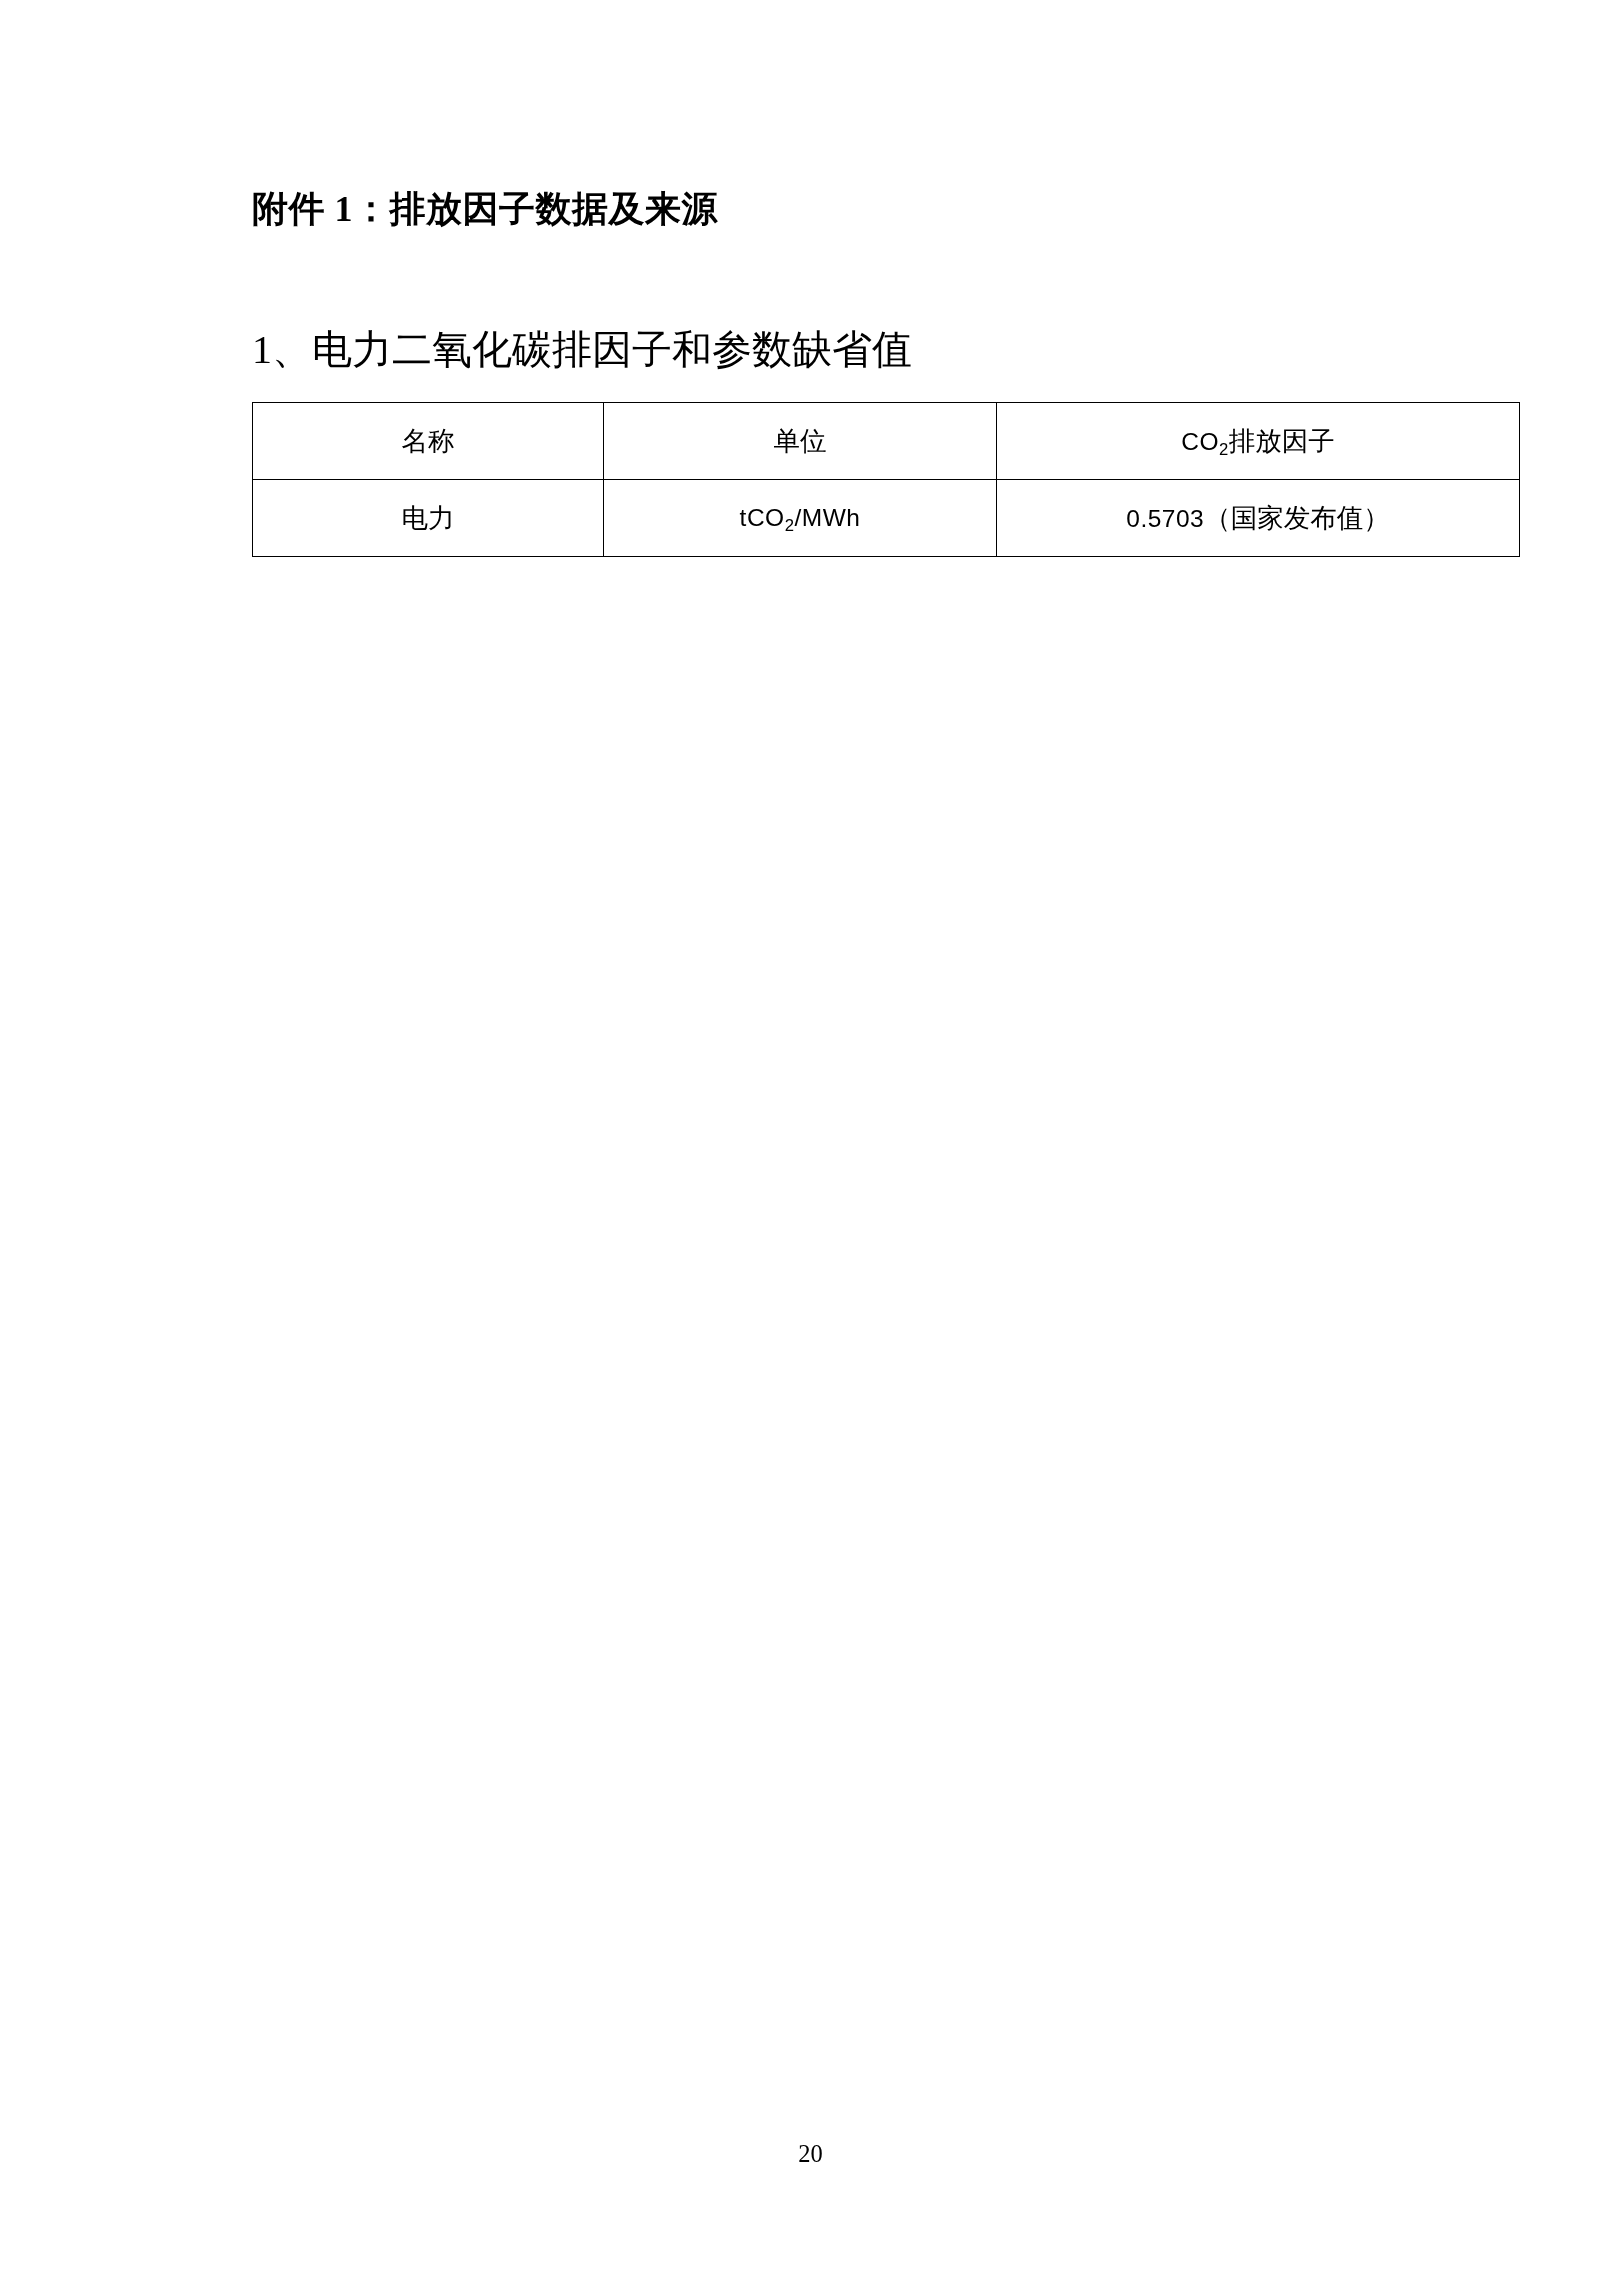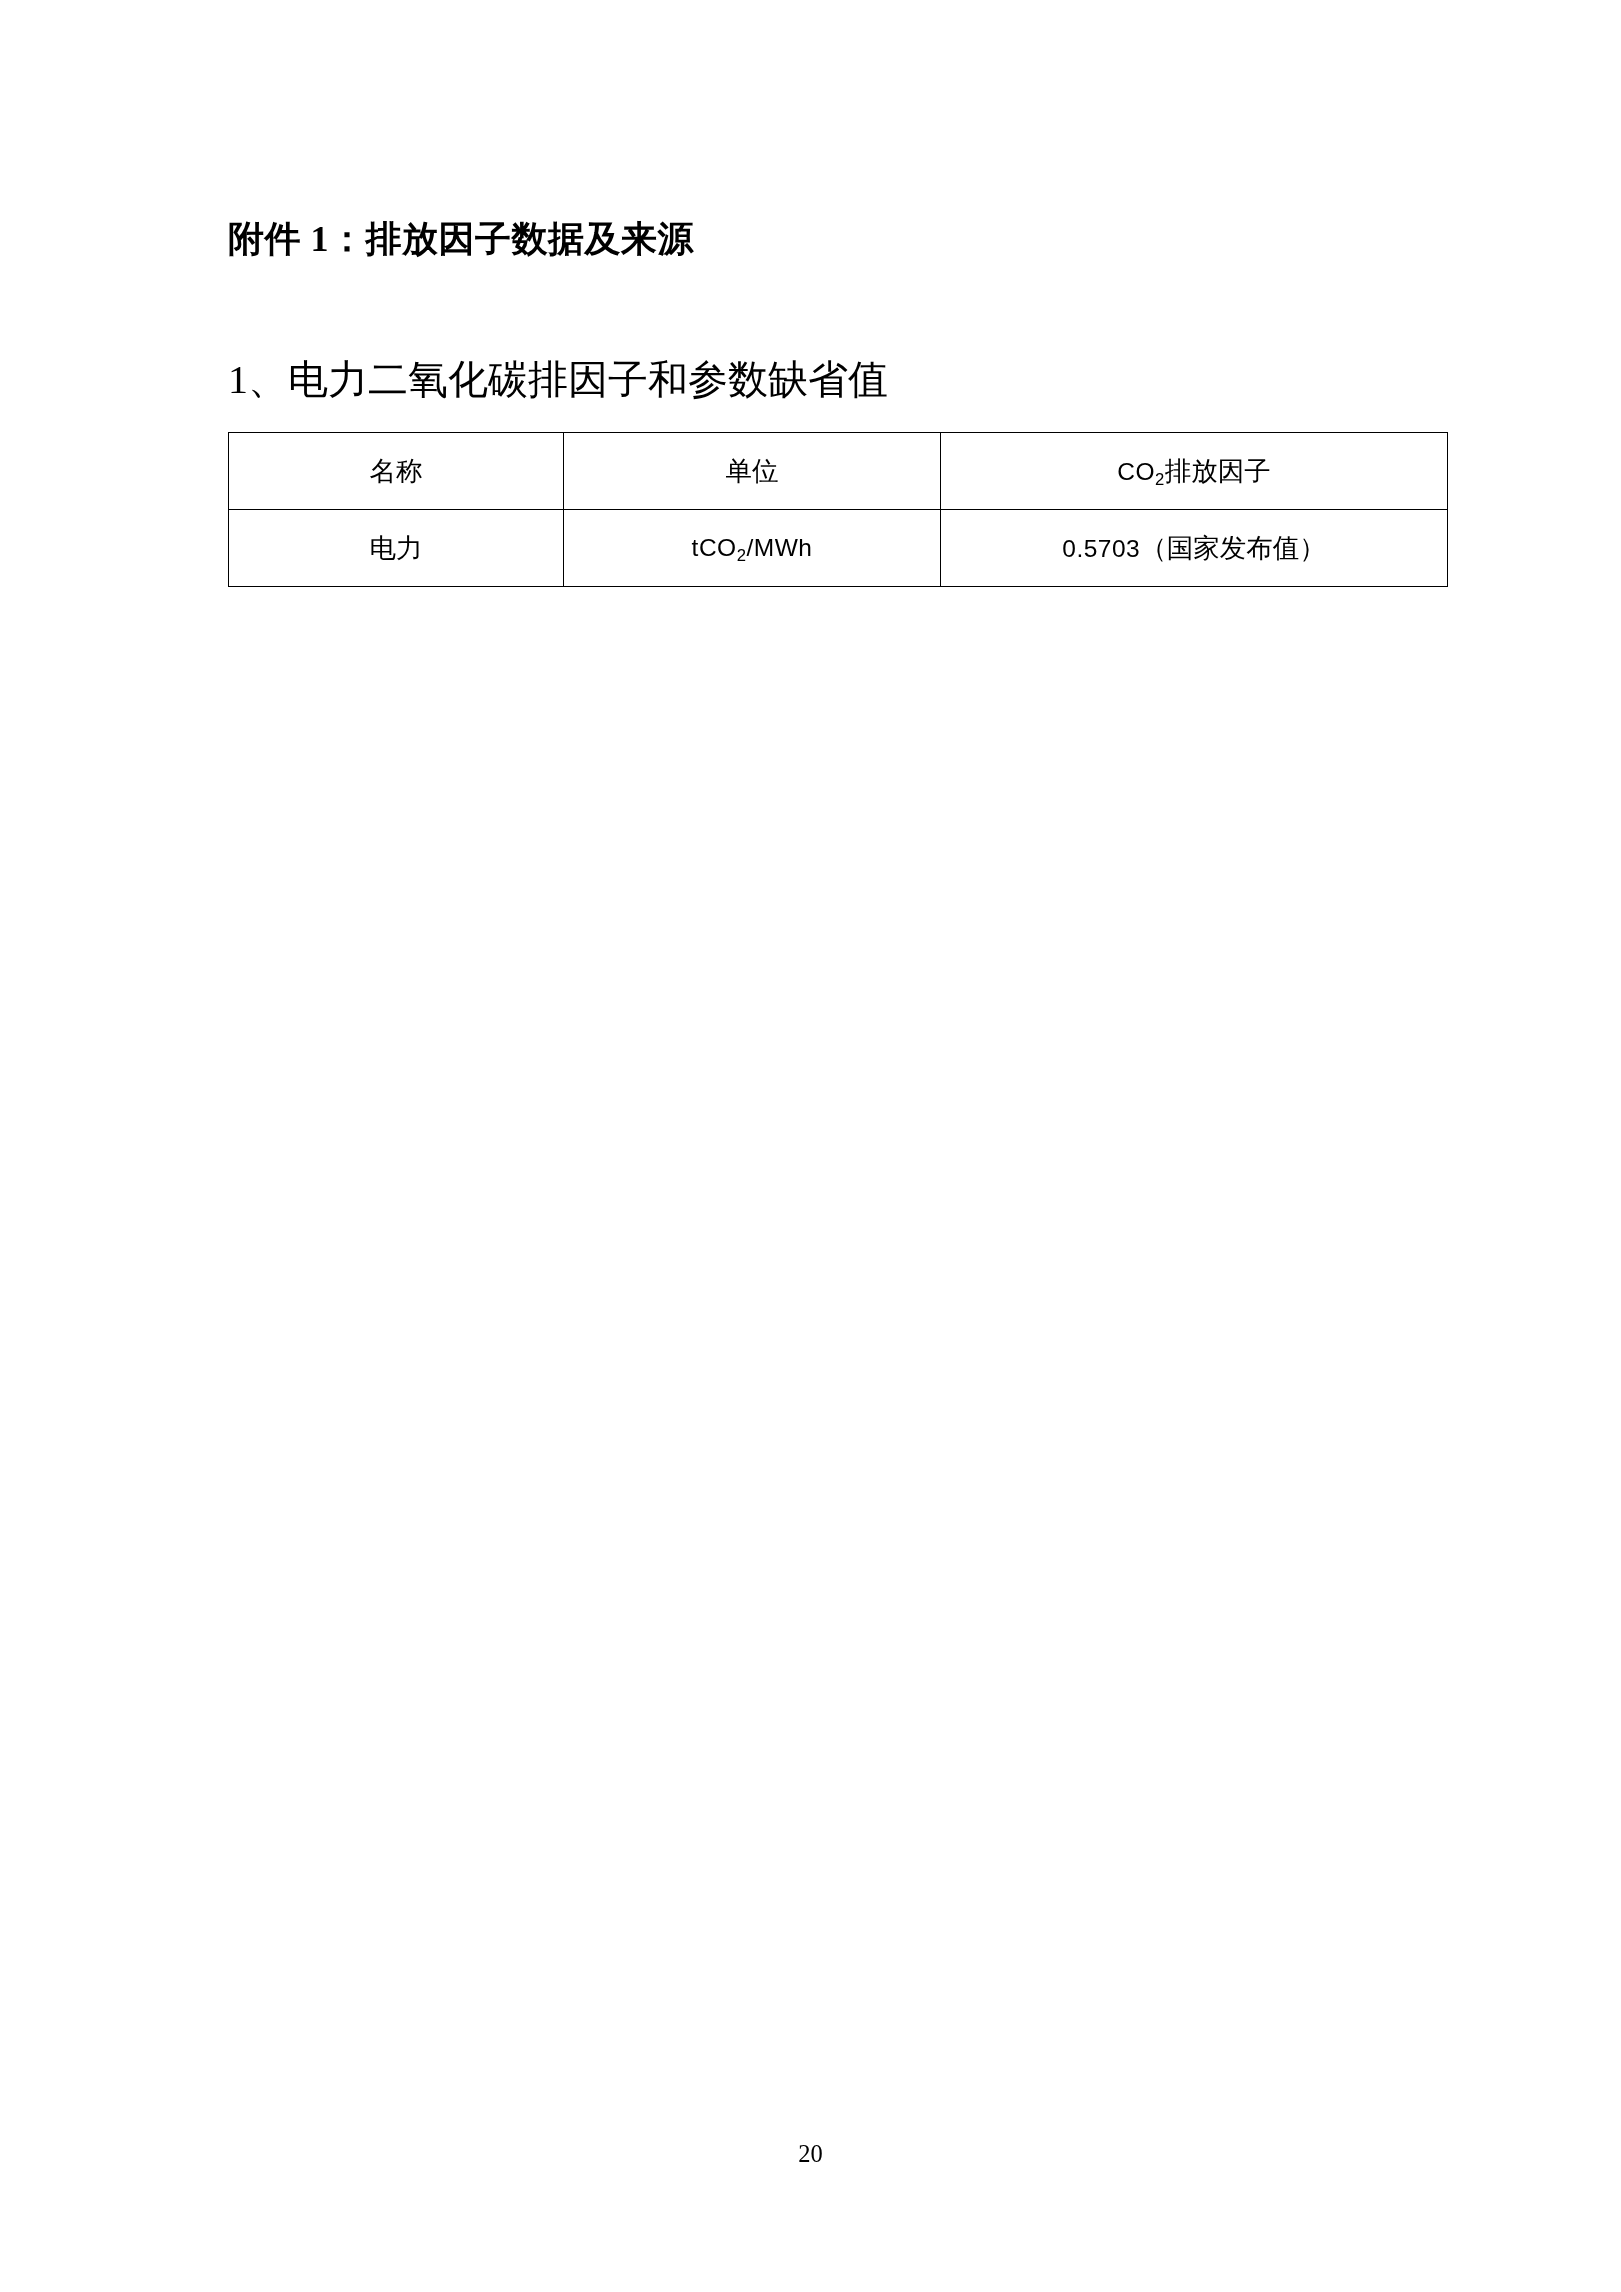--- a/index.html
+++ b/index.html
@@ -17,24 +17,23 @@
   }
   .page {
     position: relative;
     width: 1621px;
     height: 2293px;
     box-sizing: border-box;
     padding: 0;
   }
   .content {
     position: absolute;
-    left: 228px;
+    left: 252px;
     top: 184px;
     width: 1137px;
-    margin-top: 30px;
   }
   .doc-title {
     font-size: 36px;
     font-weight: bold;
     letter-spacing: 0.5px;
     line-height: 1.4;
     margin: 0 0 0 0;
     white-space: nowrap;
   }
   .section-heading {
@@ -49,21 +48,21 @@
     border-collapse: collapse;
     width: 1132px;
     table-layout: fixed;
   }
   table.factor-table td {
     border: 1.6px solid #000000;
     text-align: center;
     vertical-align: middle;
     font-size: 26.5px;
     height: 76px;
-    padding: 0 14px;
+    padding: 0 22px;
     font-family: "Liberation Serif", "DejaVu Serif", serif;
   }
   table.factor-table td.col-name { width: 306px; }
   table.factor-table td.col-unit { width: 348px; }
   table.factor-table td.col-factor { width: 478px; }
   .mono {
     font-family: Liberation Sans, sans-serif;
     font-size: 24.5px;
     letter-spacing: 0.5px;
   }

